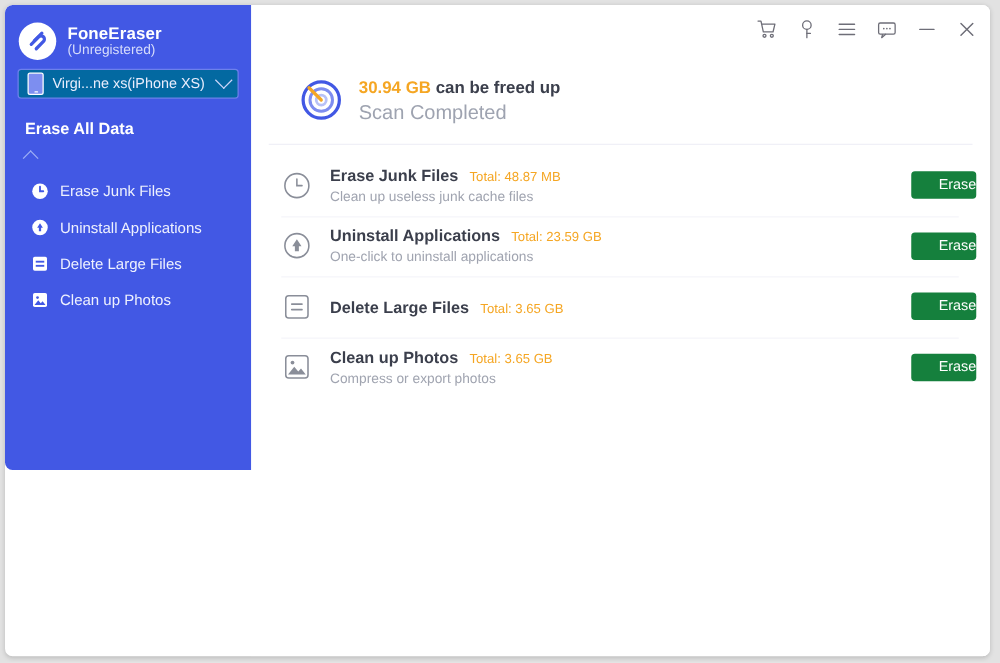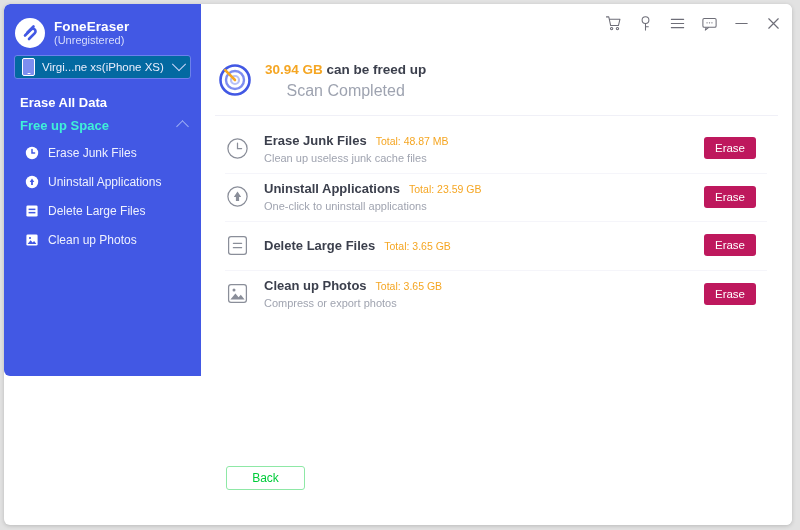--- a/index.html
+++ b/index.html
@@ -213,25 +213,24 @@
   .main {
     position: absolute;
     left: 197px;
     top: 0;
     right: 0;
     bottom: 0;
     background: #ffffff;
   }
   .scan-header {
     position: absolute;
-    left: 17px;
+    left: 39px;
     top: 57px;
     display: flex;
     align-items: flex-start;
-    text-align: center;
   }
   .scan-icon {
     width: 34px;
     height: 34px;
     flex: 0 0 auto;
     margin-top: 2px;
   }
   .scan-text {
     margin-left: 13px;
     margin-top: 1px;
@@ -312,31 +311,31 @@
   }
   .row-desc {
     font-size: 11px;
     color: #a0a4b0;
     margin-top: 4px;
   }
   .erase-btn {
     flex: 0 0 auto;
     width: 52px;
     height: 22px;
-    margin-right: 36px;
-    background: #be185d;
+    margin-right: 11px;
+    background: #15803d;
     border: none;
     border-radius: 3px;
     color: #ffffff;
     font-size: 11.5px;
     font-family: "Liberation Sans", sans-serif;
     cursor: pointer;
     line-height: 22px;
     padding: 0;
-    text-align: center;
+    text-align: right;
   }
 
   .back-btn {
     position: absolute;
     left: 25px;
     bottom: 35px;
     width: 79px;
     height: 24px;
     background: #ffffff;
     border: 1px solid #8ee8a6;
@@ -373,21 +372,20 @@
         <span class="device-icon"></span>
         <span class="device-label">Virgi...ne xs(iPhone XS)</span>
         <span class="chev"></span>
       </div>
 
       <div class="nav-top">
         <span>Erase All Data</span>
       </div>
 
       <div class="section-head">
-        <span class="title">Free up Space</span>
         <span class="chev-up"></span>
       </div>
 
       <div class="nav-list">
 
         <div class="nav-item">
           <span class="ico">
             <svg width="14" height="14" viewBox="0 0 14 14" aria-hidden="true">
               <circle cx="7" cy="7" r="6.2" fill="#ffffff"></circle>
               <path d="M7 3.4 V7 H9.6" fill="none" stroke="#4258e4" stroke-width="1.5" stroke-linecap="round"></path>
@@ -556,17 +554,16 @@
               <span class="row-title">Clean up Photos</span>
               <span class="row-total">Total: 3.65 GB</span>
             </div>
             <div class="row-desc">Compress or export photos</div>
           </div>
           <button class="erase-btn">Erase</button>
         </div>
 
       </div>
 
-      <button class="back-btn">Back</button>
 
     </div>
   </div>
 </div>
 
 </body></html>

